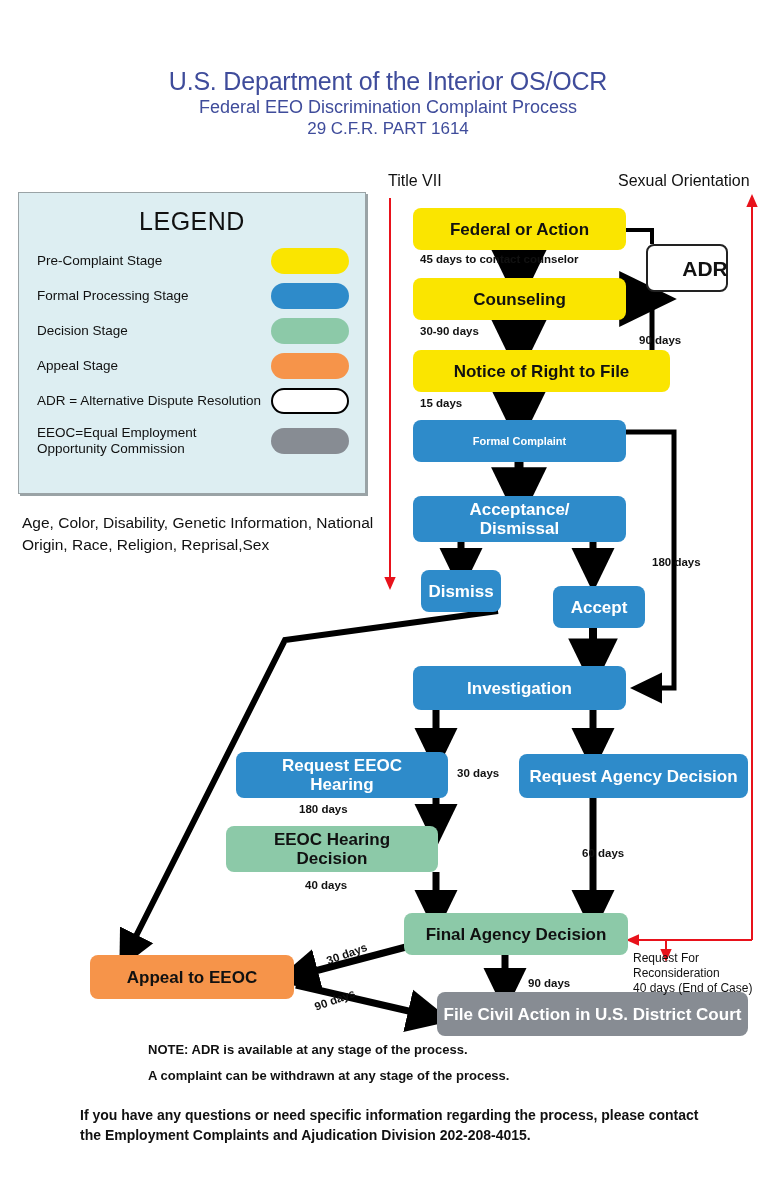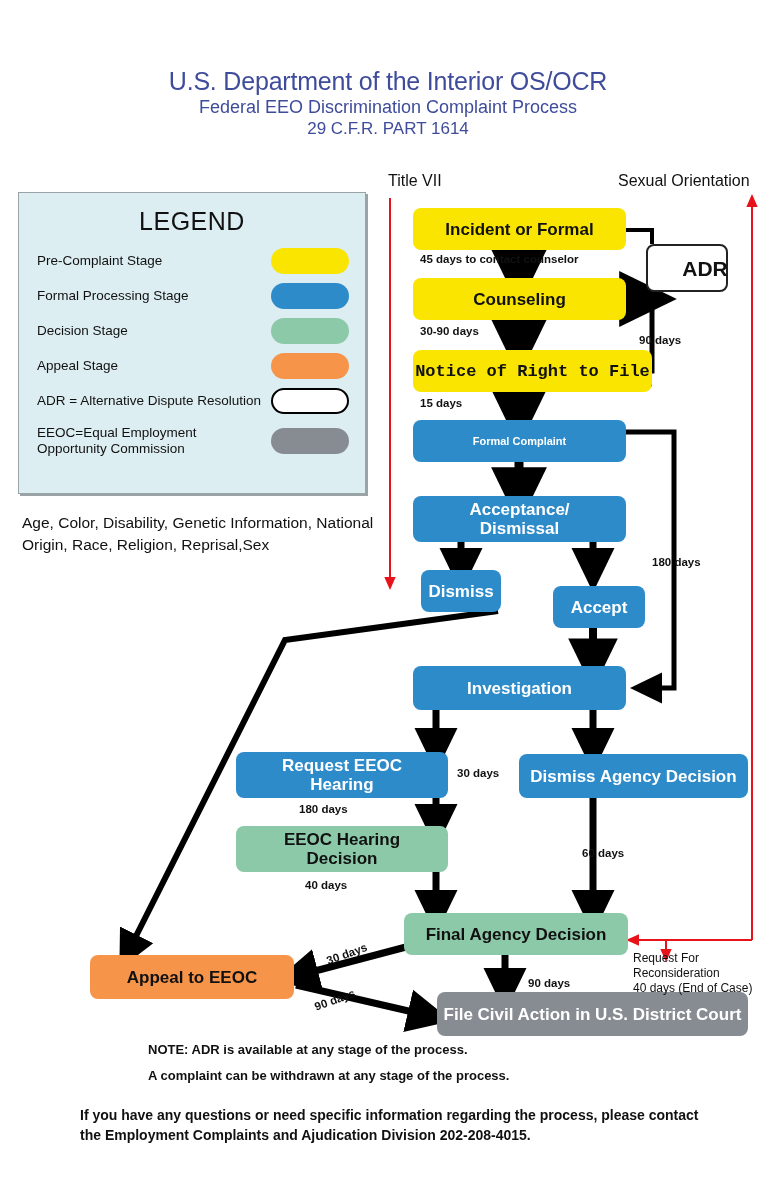--- a/index.html
+++ b/index.html
@@ -272,49 +272,49 @@
     <div class="legend-row" style="top:228px; height:40px;">
       <span class="legend-label">EEOC=Equal Employment
           Opportunity Commission</span>
       <span class="legend-swatch" style="background:#878c93;"></span>
     </div>
   </div>
 
   <div class="branch-label" style="left:388px; top:172px;">Title VII</div>
   <div class="branch-label" style="left:618px; top:172px;">Sexual Orientation</div>
 
-  <div class="node yellow" style="left:413px; top:208px; width:213px; height:42px; font-size:17px;">Incident or Formal</div>
+  <div class="node yellow" style="left:413px; top:208px; width:213px; height:42px; font-size:17px;">Federal or Action</div>
 
   <div class="node white" style="left:646px; top:244px; width:82px; height:48px; font-size:21px;padding-left:36px;">ADR</div>
 
   <div class="node yellow" style="left:413px; top:278px; width:213px; height:42px; font-size:17px;">Counseling</div>
 
-  <div class="node yellow" style="left:413px; top:350px; width:239px; height:42px; font-size:17px;font-family:Liberation Mono, monospace;">Notice of Right to File</div>
+  <div class="node yellow" style="left:413px; top:350px; width:257px; height:42px; font-size:17px;">Notice of Right to File</div>
 
   <div class="node blue" style="left:413px; top:420px; width:213px; height:42px; font-size:11px;">Formal Complaint</div>
 
   <div class="node blue" style="left:413px; top:496px; width:213px; height:46px; font-size:17px;">
     <span style="white-space:pre-line;">Acceptance/
 Dismissal</span>
   </div>
 
   <div class="node blue" style="left:421px; top:570px; width:80px; height:42px; font-size:17px;">Dismiss</div>
 
   <div class="node blue" style="left:553px; top:586px; width:92px; height:42px; font-size:17px;">Accept</div>
 
   <div class="node blue" style="left:413px; top:666px; width:213px; height:44px; font-size:17px;">Investigation</div>
 
   <div class="node blue" style="left:236px; top:752px; width:212px; height:46px; font-size:17px;">
     <span style="white-space:pre-line;">Request EEOC
 Hearing</span>
   </div>
 
-  <div class="node blue" style="left:519px; top:754px; width:229px; height:44px; font-size:17px;">Dismiss Agency Decision</div>
-
-  <div class="node green" style="left:236px; top:826px; width:212px; height:46px; font-size:17px;">
+  <div class="node blue" style="left:519px; top:754px; width:229px; height:44px; font-size:17px;">Request Agency Decision</div>
+
+  <div class="node green" style="left:226px; top:826px; width:212px; height:46px; font-size:17px;">
     <span style="white-space:pre-line;">EEOC Hearing
 Decision</span>
   </div>
 
   <div class="node green" style="left:404px; top:913px; width:224px; height:42px; font-size:17px;">Final Agency Decision</div>
 
   <div class="node orange" style="left:90px; top:955px; width:204px; height:44px; font-size:17px;">Appeal to EEOC</div>
 
   <div class="node gray" style="left:437px; top:992px; width:311px; height:44px; font-size:17px;">File Civil Action in U.S. District Court</div>
 

